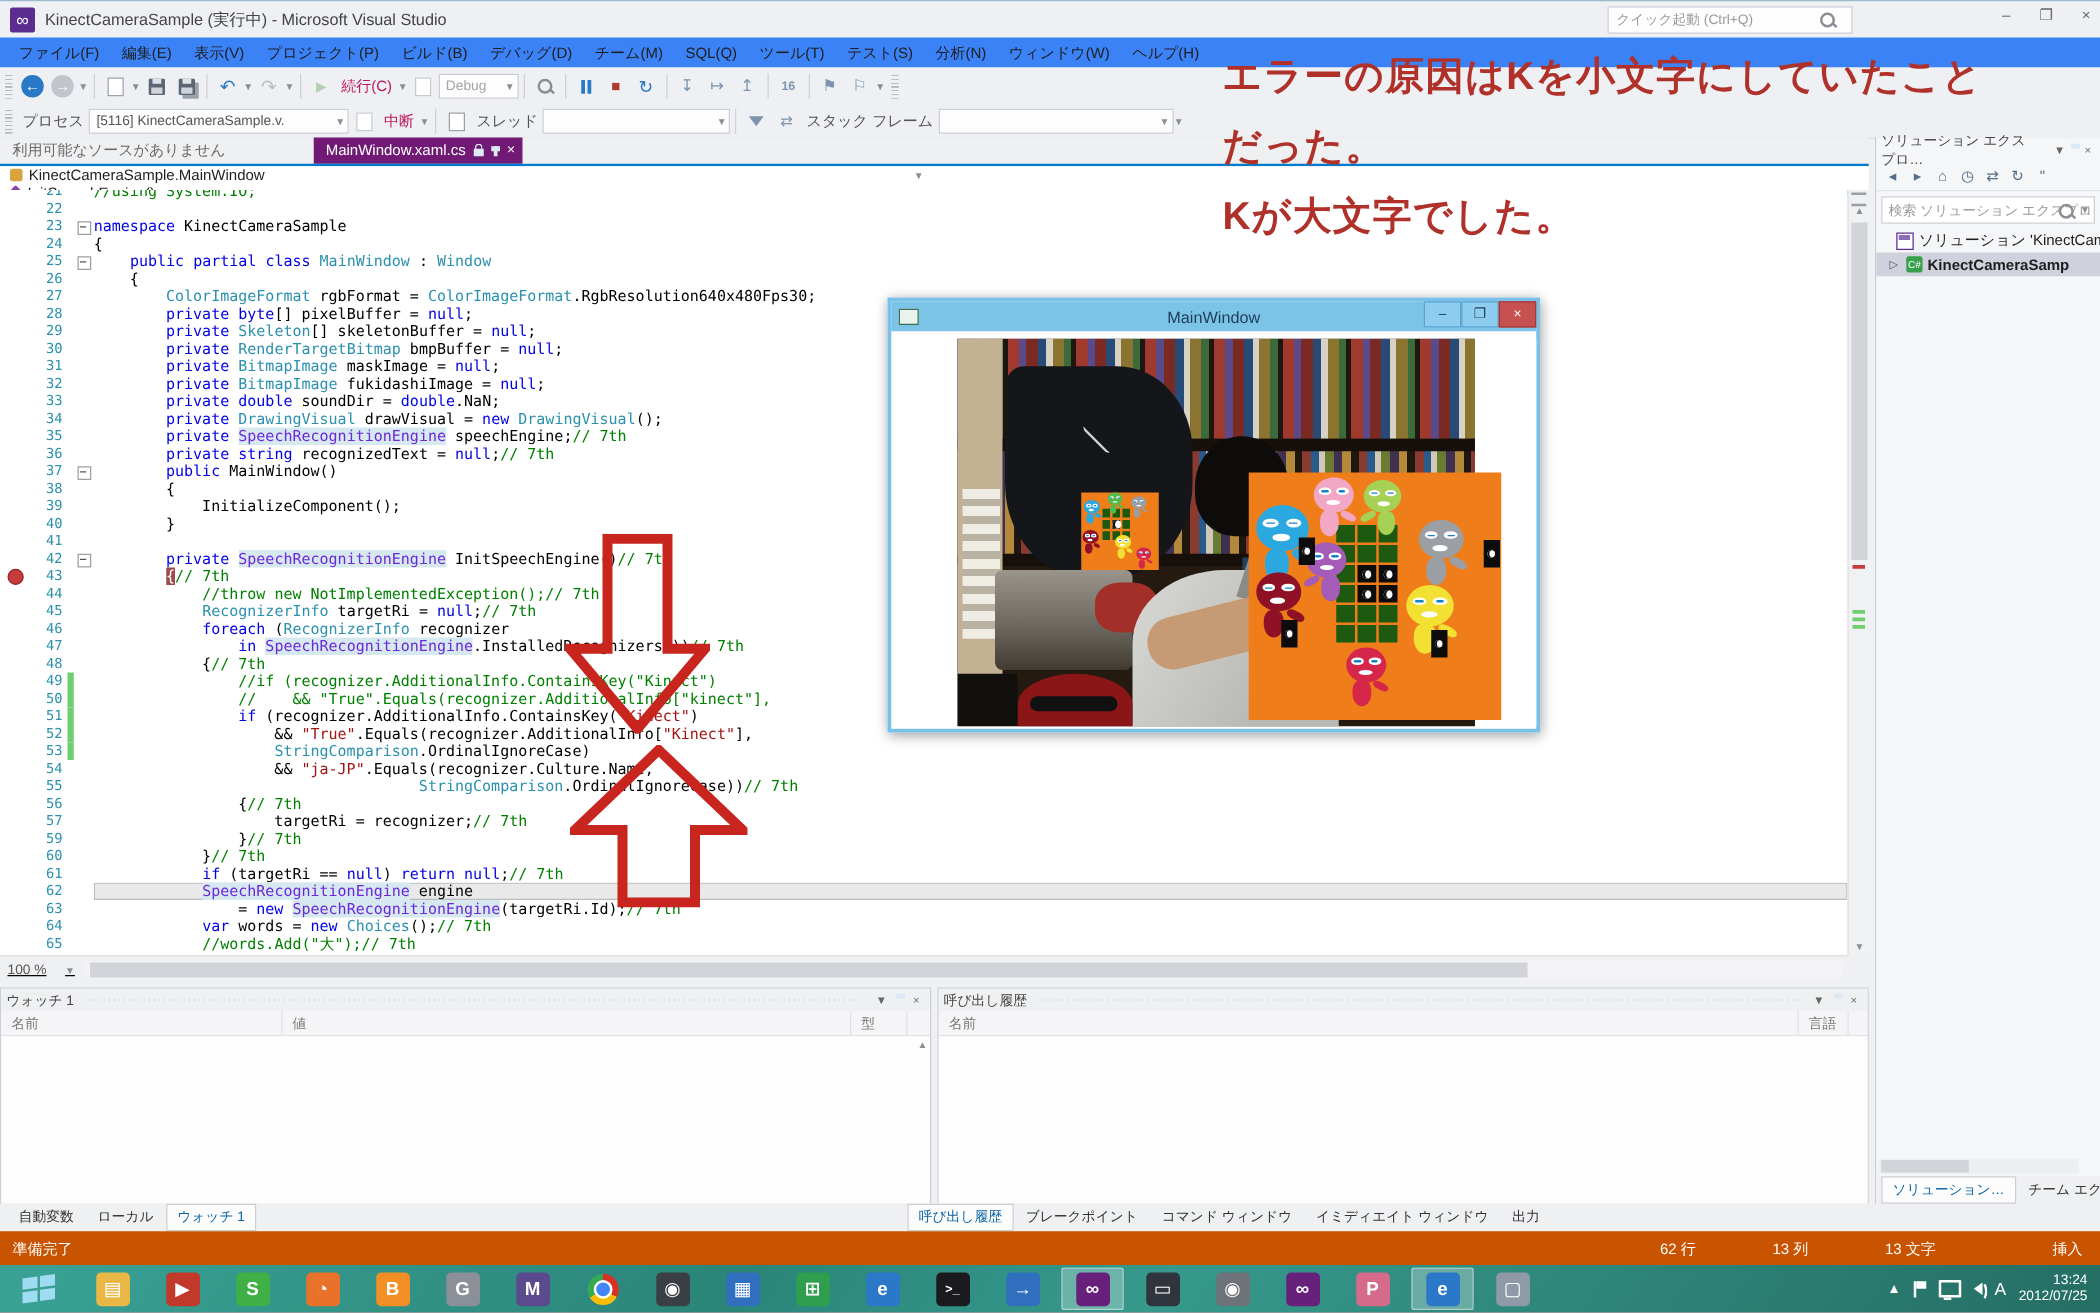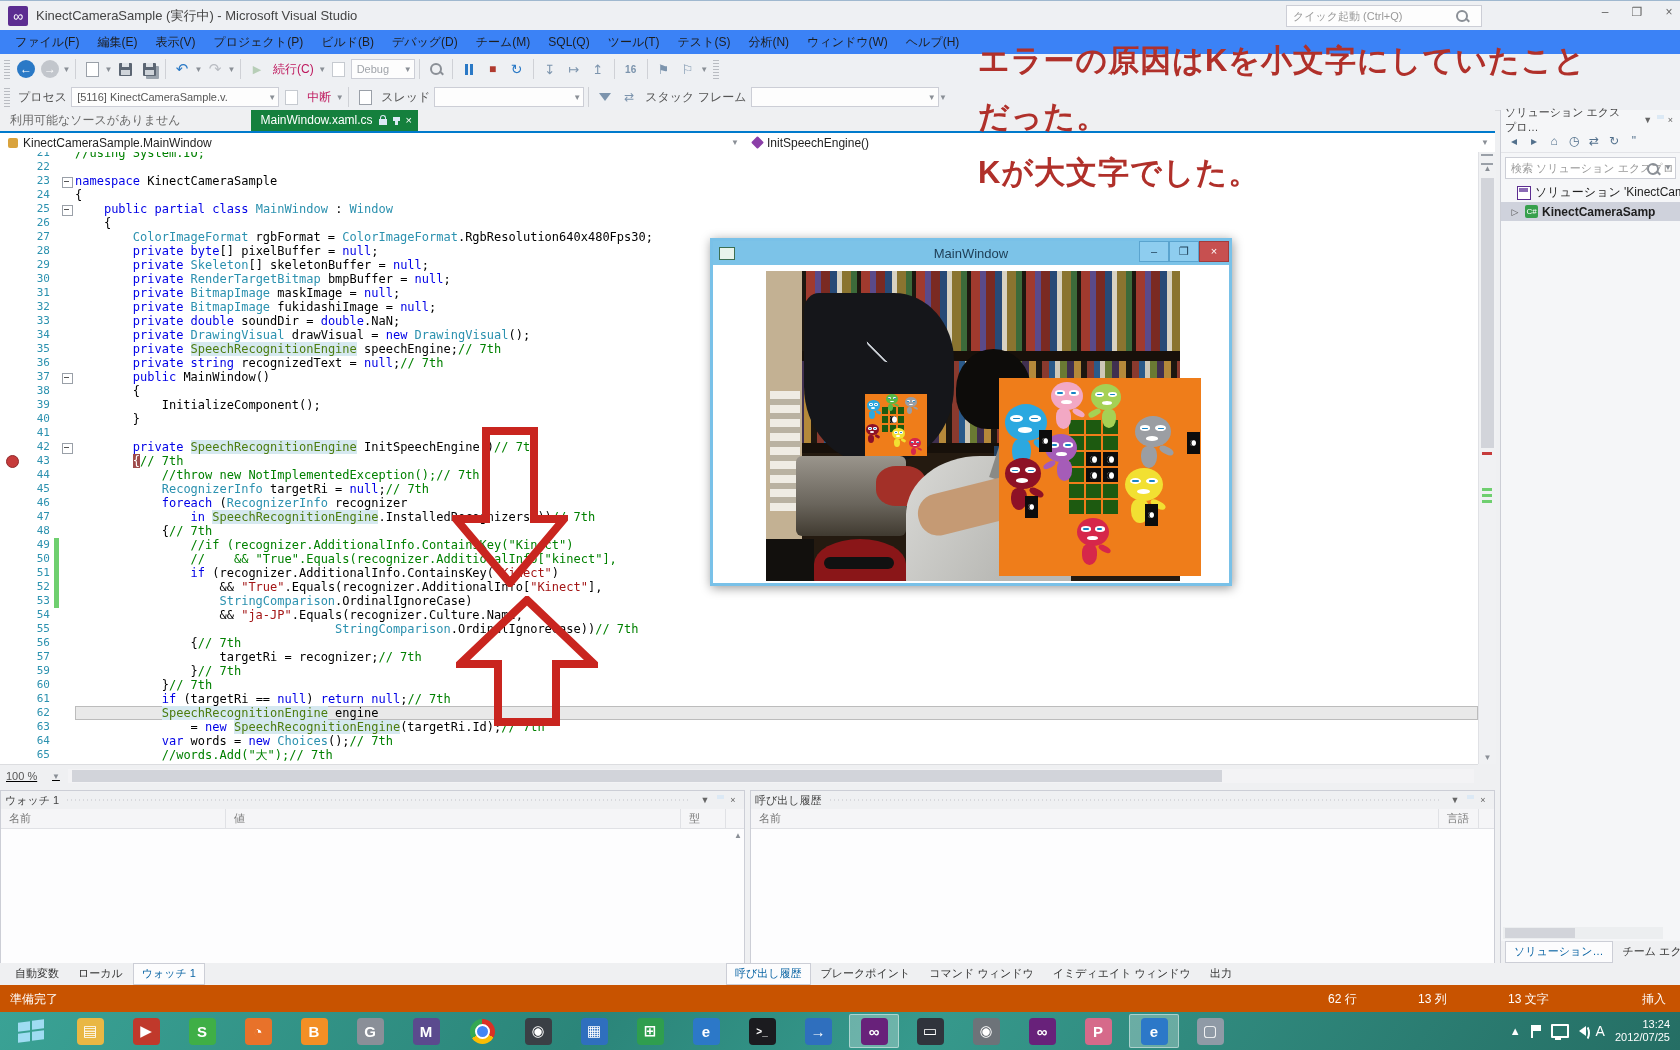--- a/index.html
+++ b/index.html
@@ -42,29 +42,29 @@
   .floppy{width:13px;height:13px;background:#5c6673;position:relative;border-radius:1px;}
   .floppy::after{content:"";position:absolute;left:3px;top:0;width:7px;height:4px;background:#dfe3e8;}
   .floppy::before{content:"";position:absolute;left:2px;bottom:1px;width:9px;height:5px;background:#cfd4da;}
   .doc-ico{width:11px;height:13px;background:#fff;border:1px solid #9aa0a8;position:relative;}
   .funnel{width:0;height:0;border-left:6px solid transparent;border-right:6px solid transparent;border-top:8px solid #7c94ad;}
   .bars2{display:flex;gap:2px;}
   .bars2 i{display:block;width:3px;height:11px;background:#2a79c6;}
   
   #tabrow{left:0;top:110px;width:1495px;height:21px;background:#eff0f2;display:flex;align-items:flex-end;font-size:12px;}
   #tab-inactive{padding:0 10px;color:#6a6a6a;height:21px;line-height:21px;}
-  #tab-active{margin-left:60px;background:#15803d;color:#fff;height:21px;line-height:21px;display:flex;align-items:center;padding:0 6px 0 10px;gap:6px;}
+  #tab-active{margin-left:60px;background:#701a75;color:#fff;height:21px;line-height:21px;display:flex;align-items:center;padding:0 6px 0 10px;gap:6px;}
   .lockico{width:8px;height:6px;background:#dce9f5;position:relative;margin-top:3px;}
   .lockico::before{content:"";position:absolute;left:1px;top:-4px;width:4px;height:4px;border:1.5px solid #dce9f5;border-bottom:none;border-radius:3px 3px 0 0;}
   .pinico{width:3px;height:8px;background:#dce9f5;position:relative;margin:0 2px;}
   .pinico::after{content:"";position:absolute;left:-2px;top:0;width:7px;height:4px;background:#dce9f5;}
   #blue-underline{left:0;top:131px;width:1495px;height:2px;background:#007acc;}
   
   #breadcrumb{left:0;top:133px;width:1495px;height:19px;background:#fff;border-bottom:6px solid #14b8a6;
-              display:flex;font-size:12px;color:#1e1e1e;}
+              display:flex;font-size:12px;color:#1e1e1e;flex-direction:column;}
   .bc-half{display:flex;align-items:center;gap:5px;padding-left:8px;position:relative;box-sizing:border-box;}
   .bc-dd{position:absolute;right:6px;font-size:8px;color:#8a8f96;}
   .classico{width:10px;height:10px;background:#d9a33d;border-radius:2px;position:relative;}
   .methodico{width:9px;height:9px;background:#8b3fa8;transform:rotate(45deg);border-radius:1px;}
   
   #editor{left:0;top:152px;width:1478px;height:612px;background:#fff;overflow:hidden;}
   #code-lines{position:absolute;left:0;top:-6px;width:100%;}
   .crow{display:flex;height:14px;font-family:"DejaVu Sans Mono","Liberation Mono",monospace;font-size:12px;line-height:14px;position:relative;}
   .m-num{width:50px;text-align:right;color:#2b91af;padding-right:4px;flex:none;font-size:11px;}
   .m-chg{width:5px;flex:none;}
@@ -72,21 +72,21 @@
   .m-fold{width:16px;flex:none;position:relative;}
   .foldbox{position:absolute;left:3px;top:3px;width:9px;height:9px;border:1px solid #9aa0a8;background:#fff;}
   .foldbox::after{content:"";position:absolute;left:1px;top:3px;width:5px;height:1px;background:#555;}
   .m-text{flex:1;white-space:pre;color:#000;}
   .m-text.curline{background:#e9e9e9;box-shadow:inset 0 0 0 1px #bcbcbc;}
   .bp-dot{position:absolute;left:6px;top:1px;width:11px;height:11px;border-radius:50%;background:#c63b3b;border:1px solid #90282a;}
   .cm-k{color:#0000e6;}
   .cm-t{color:#2b91af;}
   .cm-s{color:#a31515;}
   .cm-c{color:#008000;}
-  .cm-h{color:#4d7c0f;background:#d6e9f0;}
+  .cm-h{color:#6d28d9;background:#d6e9f0;}
   .cm-b{color:#fff;background:#9e4b4b;}
   
   #ed-hscroll{left:0;top:764px;width:1478px;height:22px;background:#eff0f2;border-top:1px solid #dcdde0;display:flex;align-items:center;text-decoration:underline;}
   #zoom-box{width:46px;height:20px;font-size:11px;color:#555;padding-left:6px;line-height:20px;}
   #zoom-dd{width:12px;font-size:8px;color:#8a8f96;}
   #h-track{position:relative;flex:1;height:14px;margin:0 4px;background:#f3f3f5;}
   #h-thumb{position:absolute;left:4px;top:1px;width:1150px;height:12px;background:#d2d4da;}
   
   #ed-vscroll{left:1478px;top:152px;width:17px;height:612px;background:#f0f1f3;border-left:1px solid #e0e1e5;}
   .vs-arrow{position:absolute;left:0;width:17px;text-align:center;font-size:8px;color:#8a8f96;}

